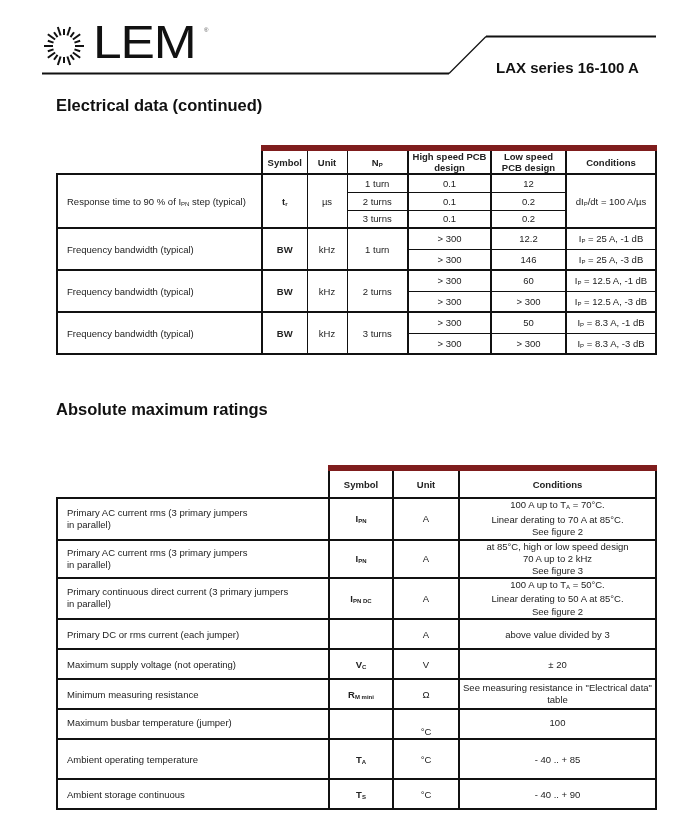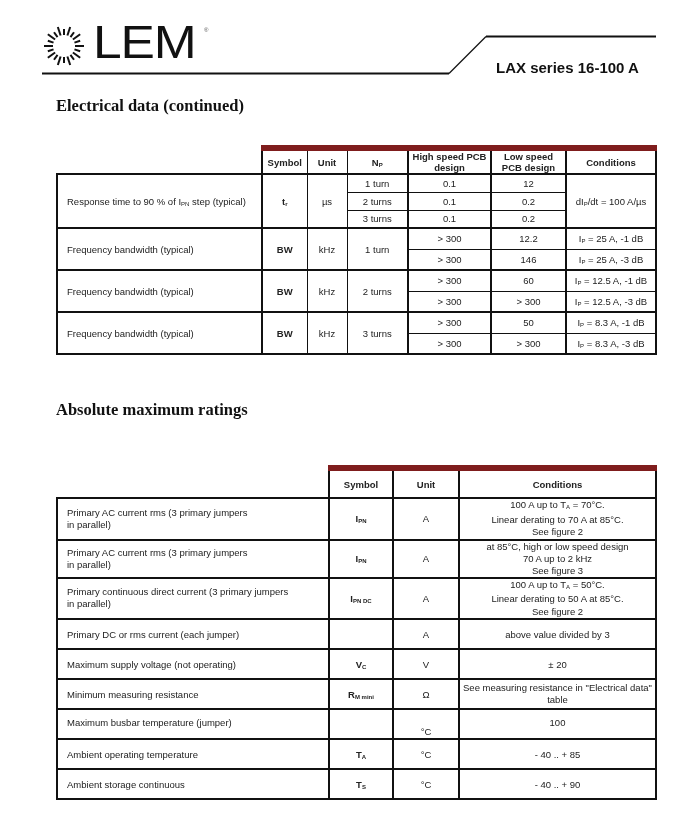--- a/index.html
+++ b/index.html
@@ -2,21 +2,21 @@
 <html><head>
 <meta charset="utf-8">
 <style>
   html, body { margin:0; padding:0; background:#fff; }
   body { width:684px; height:816px; position:relative; overflow:hidden;
          font-family:"Liberation Sans", sans-serif; color:#222; }
   .abs { position:absolute; }
   .logo-text { left:93px; top:19px; font-size:46px; font-weight:400; letter-spacing:-1px; color:#111; line-height:1; transform:scaleX(1.12); transform-origin:left top; }
   .reg { left:204px; top:27px; font-size:6px; color:#555; }
   .series { left:496px; top:59px; font-size:15px; font-weight:bold; color:#111; }
-  h2 { margin:0; position:absolute; font-size:16.5px; font-weight:bold; color:#111;font-family:Liberation Serif, serif; }
+  h2 { margin:0; position:absolute; font-size:16.5px; font-weight:bold; color:#111; }
   table { border-collapse:collapse; position:absolute; table-layout:fixed; }
   td, th { border:1px solid #111; font-size:9.5px; text-align:center; vertical-align:middle; padding:0 3px; color:#222; overflow:hidden; }
   th { font-weight:bold; font-size:9.5px; }
   td.desc { text-align:left; padding-left:9px; }
   .thick-l { border-left:2px solid #111; }
   .thick-r { border-right:2px solid #111; }
   .thick-t { border-top:6px solid #7f1d1d; }
   .thick-b { border-bottom:2px solid #111; }
   .noborder { border:none; }
   sub { font-size:6px; vertical-align:-1px; }
@@ -206,21 +206,21 @@
     <td class="thick-l thick-b thick-r" style="line-height:12px;"><span>See measuring resistance in "Electrical data"</span><br><span>table</span></td>
   </tr>
 
   <tr style="height:30px;">
     <td class="desc thick-l thick-b" style="vertical-align:top;padding-top:7px;">Maximum busbar temperature (jumper)</td>
     <td class="thick-l thick-b sym"></td>
     <td class="thick-l thick-b" style="vertical-align:bottom;padding-bottom:1px;">°C</td>
     <td class="thick-l thick-b thick-r" style="vertical-align:top;padding-top:7px;">100</td>
   </tr>
 
-  <tr style="height:30px;">
+  <tr style="height:40px;">
     <td class="desc thick-l thick-b">Ambient operating temperature</td>
     <td class="thick-l thick-b sym"><span>T</span><sub style="font-weight:bold;">A</sub></td>
     <td class="thick-l thick-b">°C</td>
     <td class="thick-l thick-b thick-r">- 40 .. + 85</td>
   </tr>
 
   <tr style="height:30px;">
     <td class="desc thick-l thick-b">Ambient storage continuous</td>
     <td class="thick-l thick-b sym"><span>T</span><sub style="font-weight:bold;">S</sub></td>
     <td class="thick-l thick-b">°C</td>

